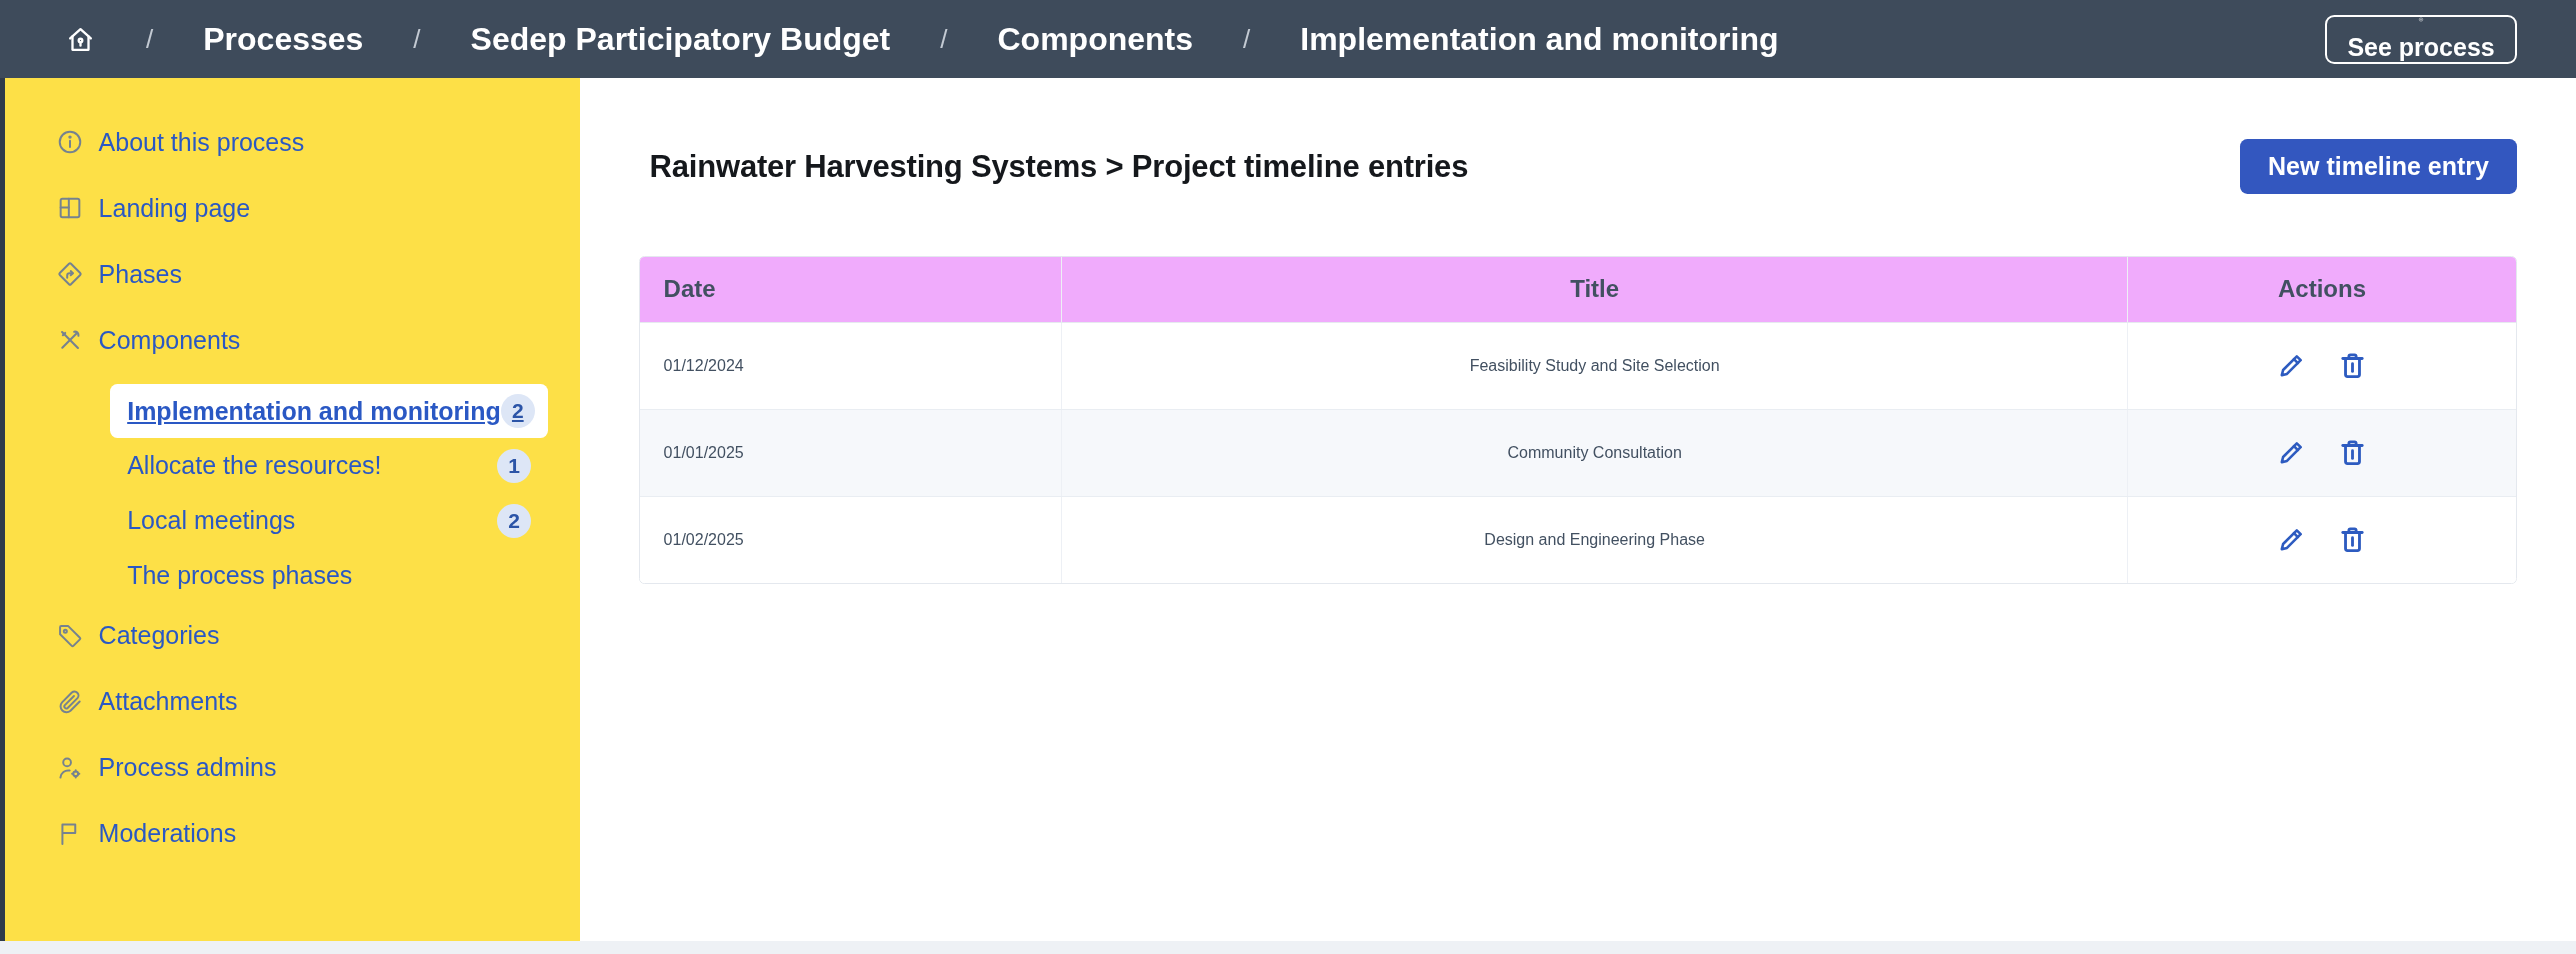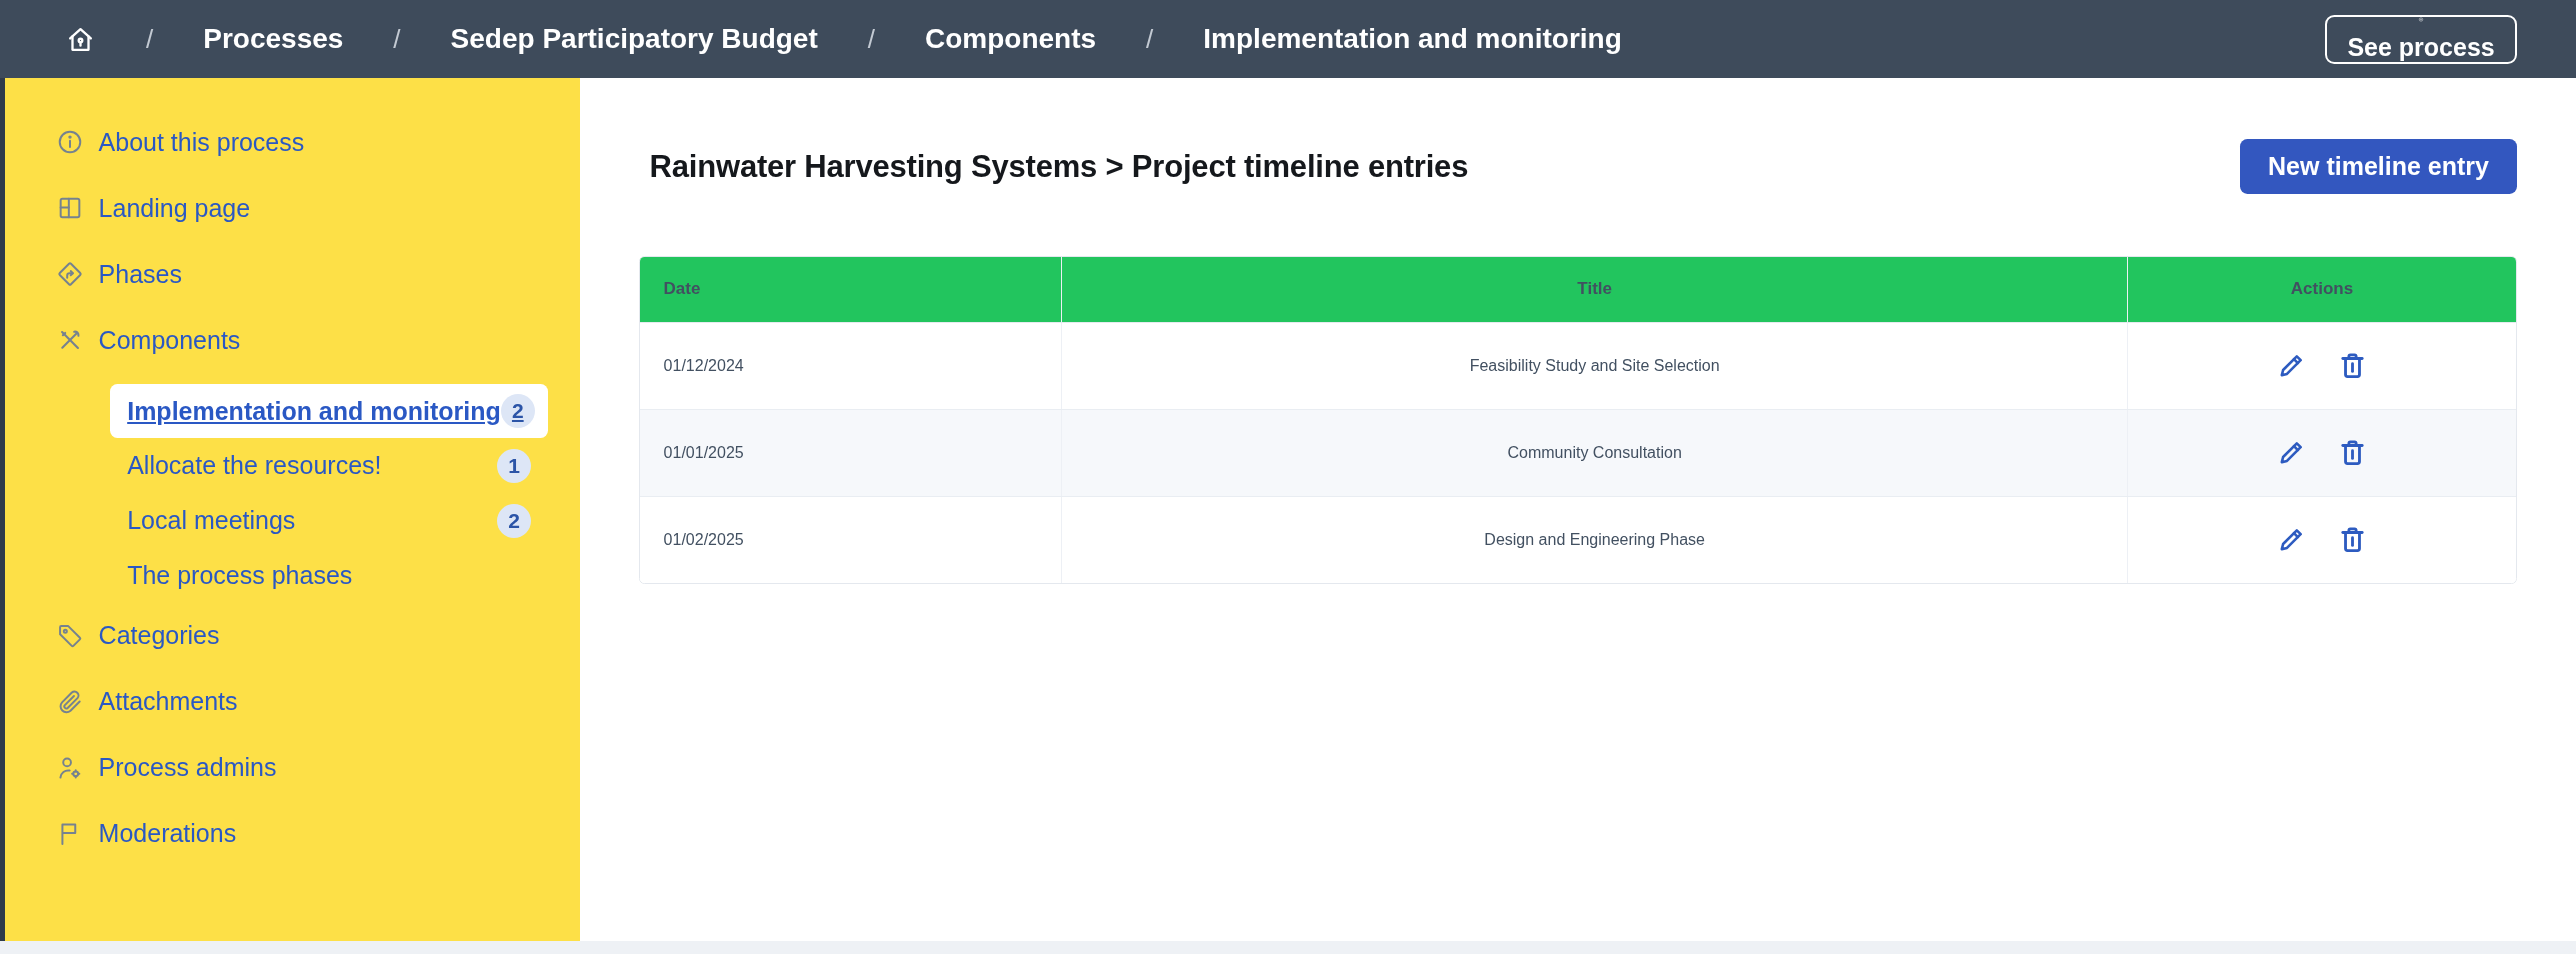--- a/index.html
+++ b/index.html
@@ -12,21 +12,21 @@
   .page { position: relative; width: 2576px; height: 954px; }
 
   
   .topbar {
     height: 78px; background: #3e4b5b;
     display: flex; align-items: center; justify-content: space-between;
     padding: 0 59px 0 65px;
   }
   .breadcrumb { display: flex; align-items: center; gap: 50px; }
   .crumb {
-    color: #ffffff; font-size: 28px; font-weight: 600; text-decoration: none;
+    color: #ffffff; font-size: 32px; font-weight: 600; text-decoration: none;
     white-space: nowrap; cursor: pointer;
   }
   .crumb.home { display: flex; align-items: center; }
   .crumb.home svg { width: 31px; height: 31px; stroke: #ffffff; }
   .sep { color: #c3cad3; font-size: 26px; font-weight: 300; }
   .see-process {
     display: flex; align-items: center; gap: 11px;
     background: transparent; border: 2.3px solid #ffffff; border-radius: 9.2px;
     color: #ffffff; font-family: inherit; font-size: 25px; font-weight: 700;
     height: 49px; padding: 0 20.3px; cursor: pointer; flex-direction: column;
@@ -84,22 +84,22 @@
   }
 
   .table-wrap {
     margin-top: 62px; border: 0.9px solid #e4e8ee; border-radius: 5.5px; overflow: hidden;
   }
   table { width: 100%; border-collapse: collapse; table-layout: fixed; }
   col.c-date { width: 22.5%; }
   col.c-title { width: 56.8%; }
   col.c-actions { width: 20.7%; }
   thead th {
-    height: 65px; background: #22c55e; border-bottom: 0.9px solid #e6eaef;
-    font-size: 17px; font-weight: 700; color: #425061; white-space: nowrap;
+    height: 65px; background: #f0abfc; border-bottom: 0.9px solid #e6eaef;
+    font-size: 24px; font-weight: 700; color: #425061; white-space: nowrap;
   }
   th.col-date { text-align: left; padding-left: 24px; }
   th.col-title, th.col-actions { text-align: center; }
   thead th.col-date, tbody td.cell-date { border-right: 0.9px solid #edf0f5; }
   thead th.col-title, tbody td.cell-title { border-right: 0.9px solid #edf0f5; }
   tbody td {
     height: 87px; font-size: 16px; color: #425061; background: #ffffff;
     border-bottom: 0.9px solid #e9edf2; white-space: nowrap;
   }
   tbody tr:last-child td { border-bottom: none; }

